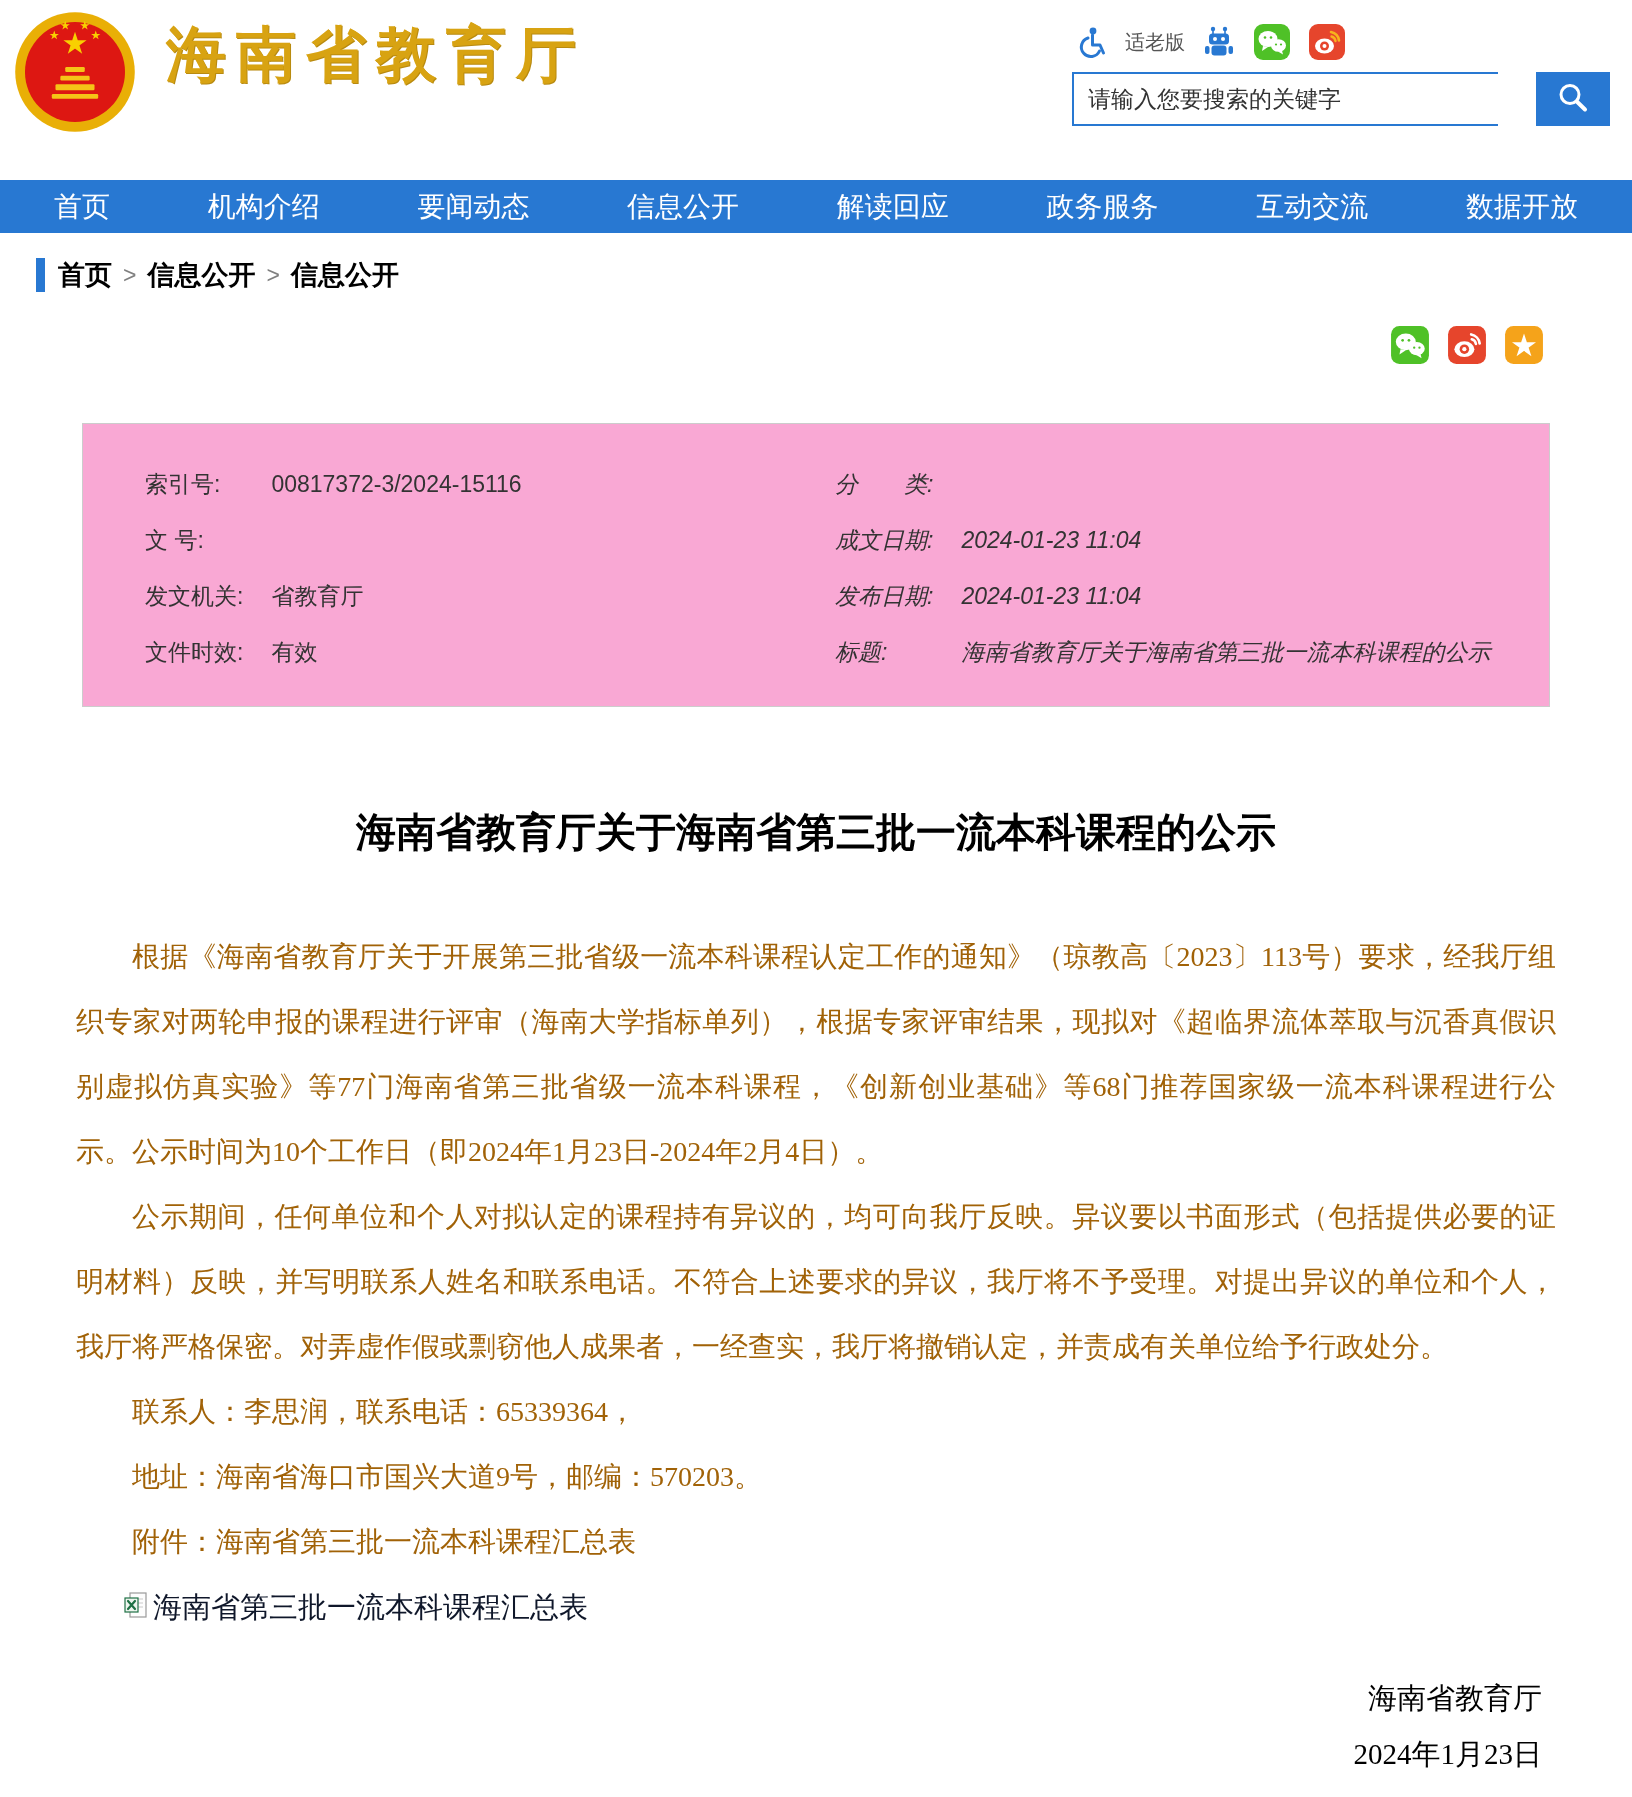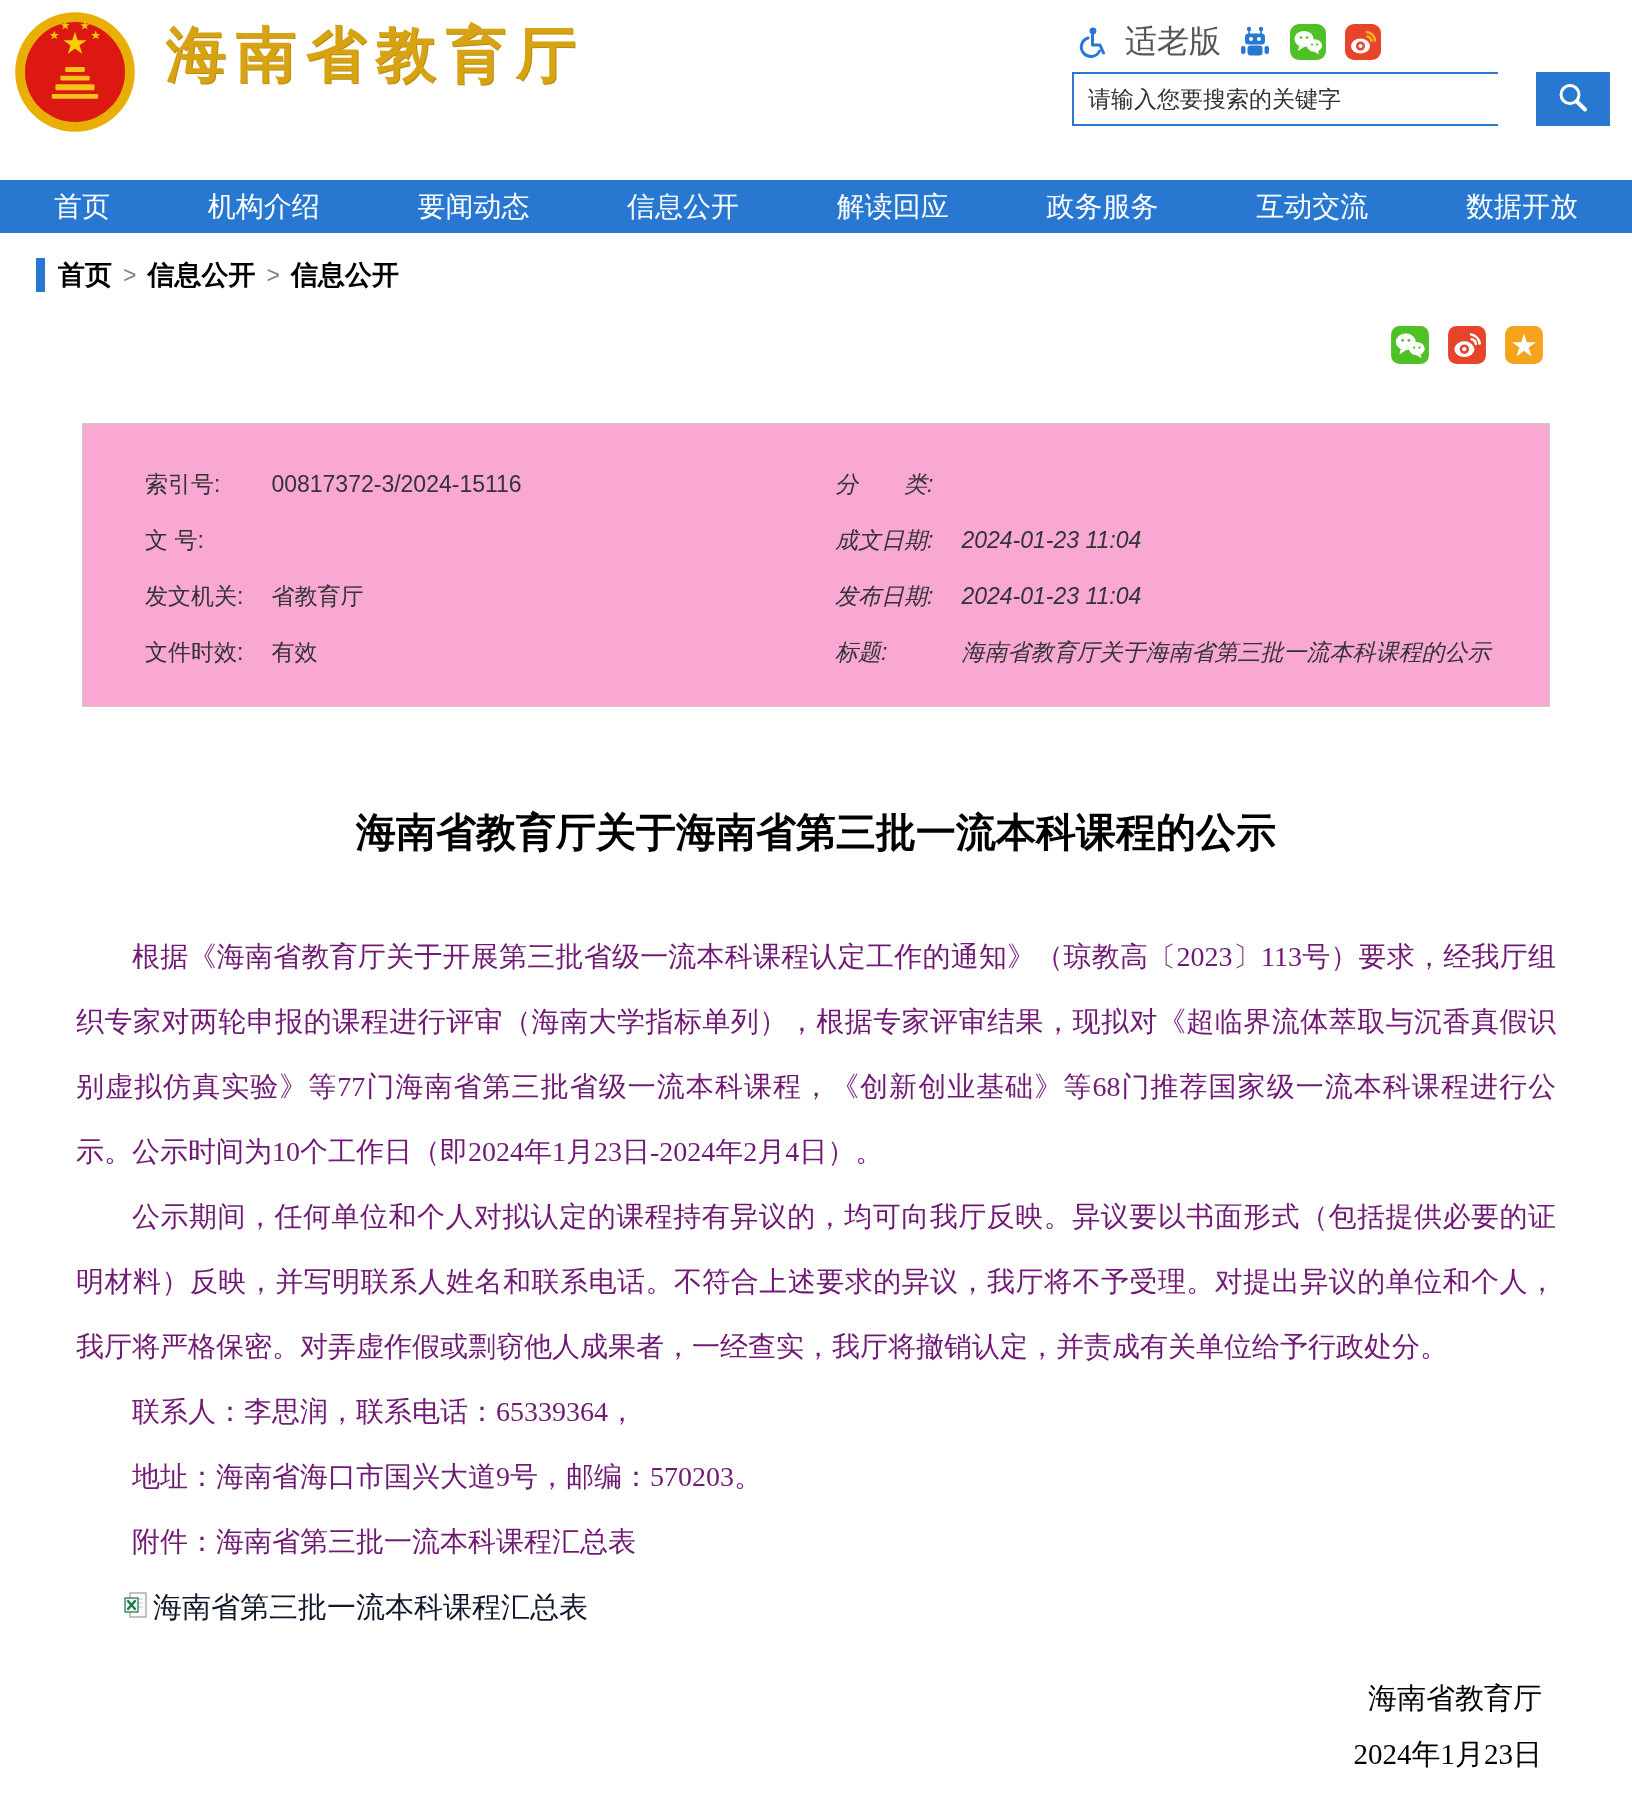--- a/index.html
+++ b/index.html
@@ -21,21 +21,21 @@
     font-size: 60px; font-weight: bold; color: #d8a312;
     letter-spacing: 10px; line-height: 70px;
     text-shadow: 1px 1px 0 #b88a10;
   }
   .site-subtitle { font-size: 29px; color: #bd982b; margin-top: 10px; letter-spacing: 0.5px; }
 
   .header-utils {
     position: absolute; left: 1074px; top: 22px; height: 40px;
     display: flex; align-items: center; gap: 17px;
   }
-  .elder-label { font-size: 32px; color: #555; cursor: pointer; }
+  .elder-label { font-size: 20px; color: #555; cursor: pointer; }
   .util-icon { display: inline-flex; align-items: center; cursor: pointer; }
 
   .search-bar {
     position: absolute; left: 1072px; top: 72px; width: 538px; height: 54px;
     display: flex;
     gap: 38px;
   }
   .search-input {
     flex: 1; height: 100%; border: 2px solid #2878d2; border-right: none;
     font-size: 23px; padding: 0 14px; color: #333; outline: none;
@@ -88,21 +88,21 @@
   .meta-value { color: #333; }
 
   
   .article { width: 1480px; margin: 0 auto; padding-bottom: 40px; }
   .article-title {
     text-align: center; font-size: 40px; font-weight: bold; color: #000;
     margin: 98px 0 64px; font-family: "Liberation Sans", sans-serif;
   }
   .body-text p {
     font-family: "Liberation Serif", serif;
-    font-size: 28px; line-height: 65px; color: #701a75;
+    font-size: 28px; line-height: 65px; color: #a16207;
     text-align: justify; text-indent: 2em; margin: 0;
   }
   .attachment {
     margin-top: 14px; padding-left: 48px;
     display: flex; align-items: center; gap: 5px;
     font-size: 29px; color: #333; cursor: pointer;
   }
   .attachment a { color: #0f172a; text-decoration: none; }
   .excel-icon { flex: 0 0 auto; }
   .signature {

